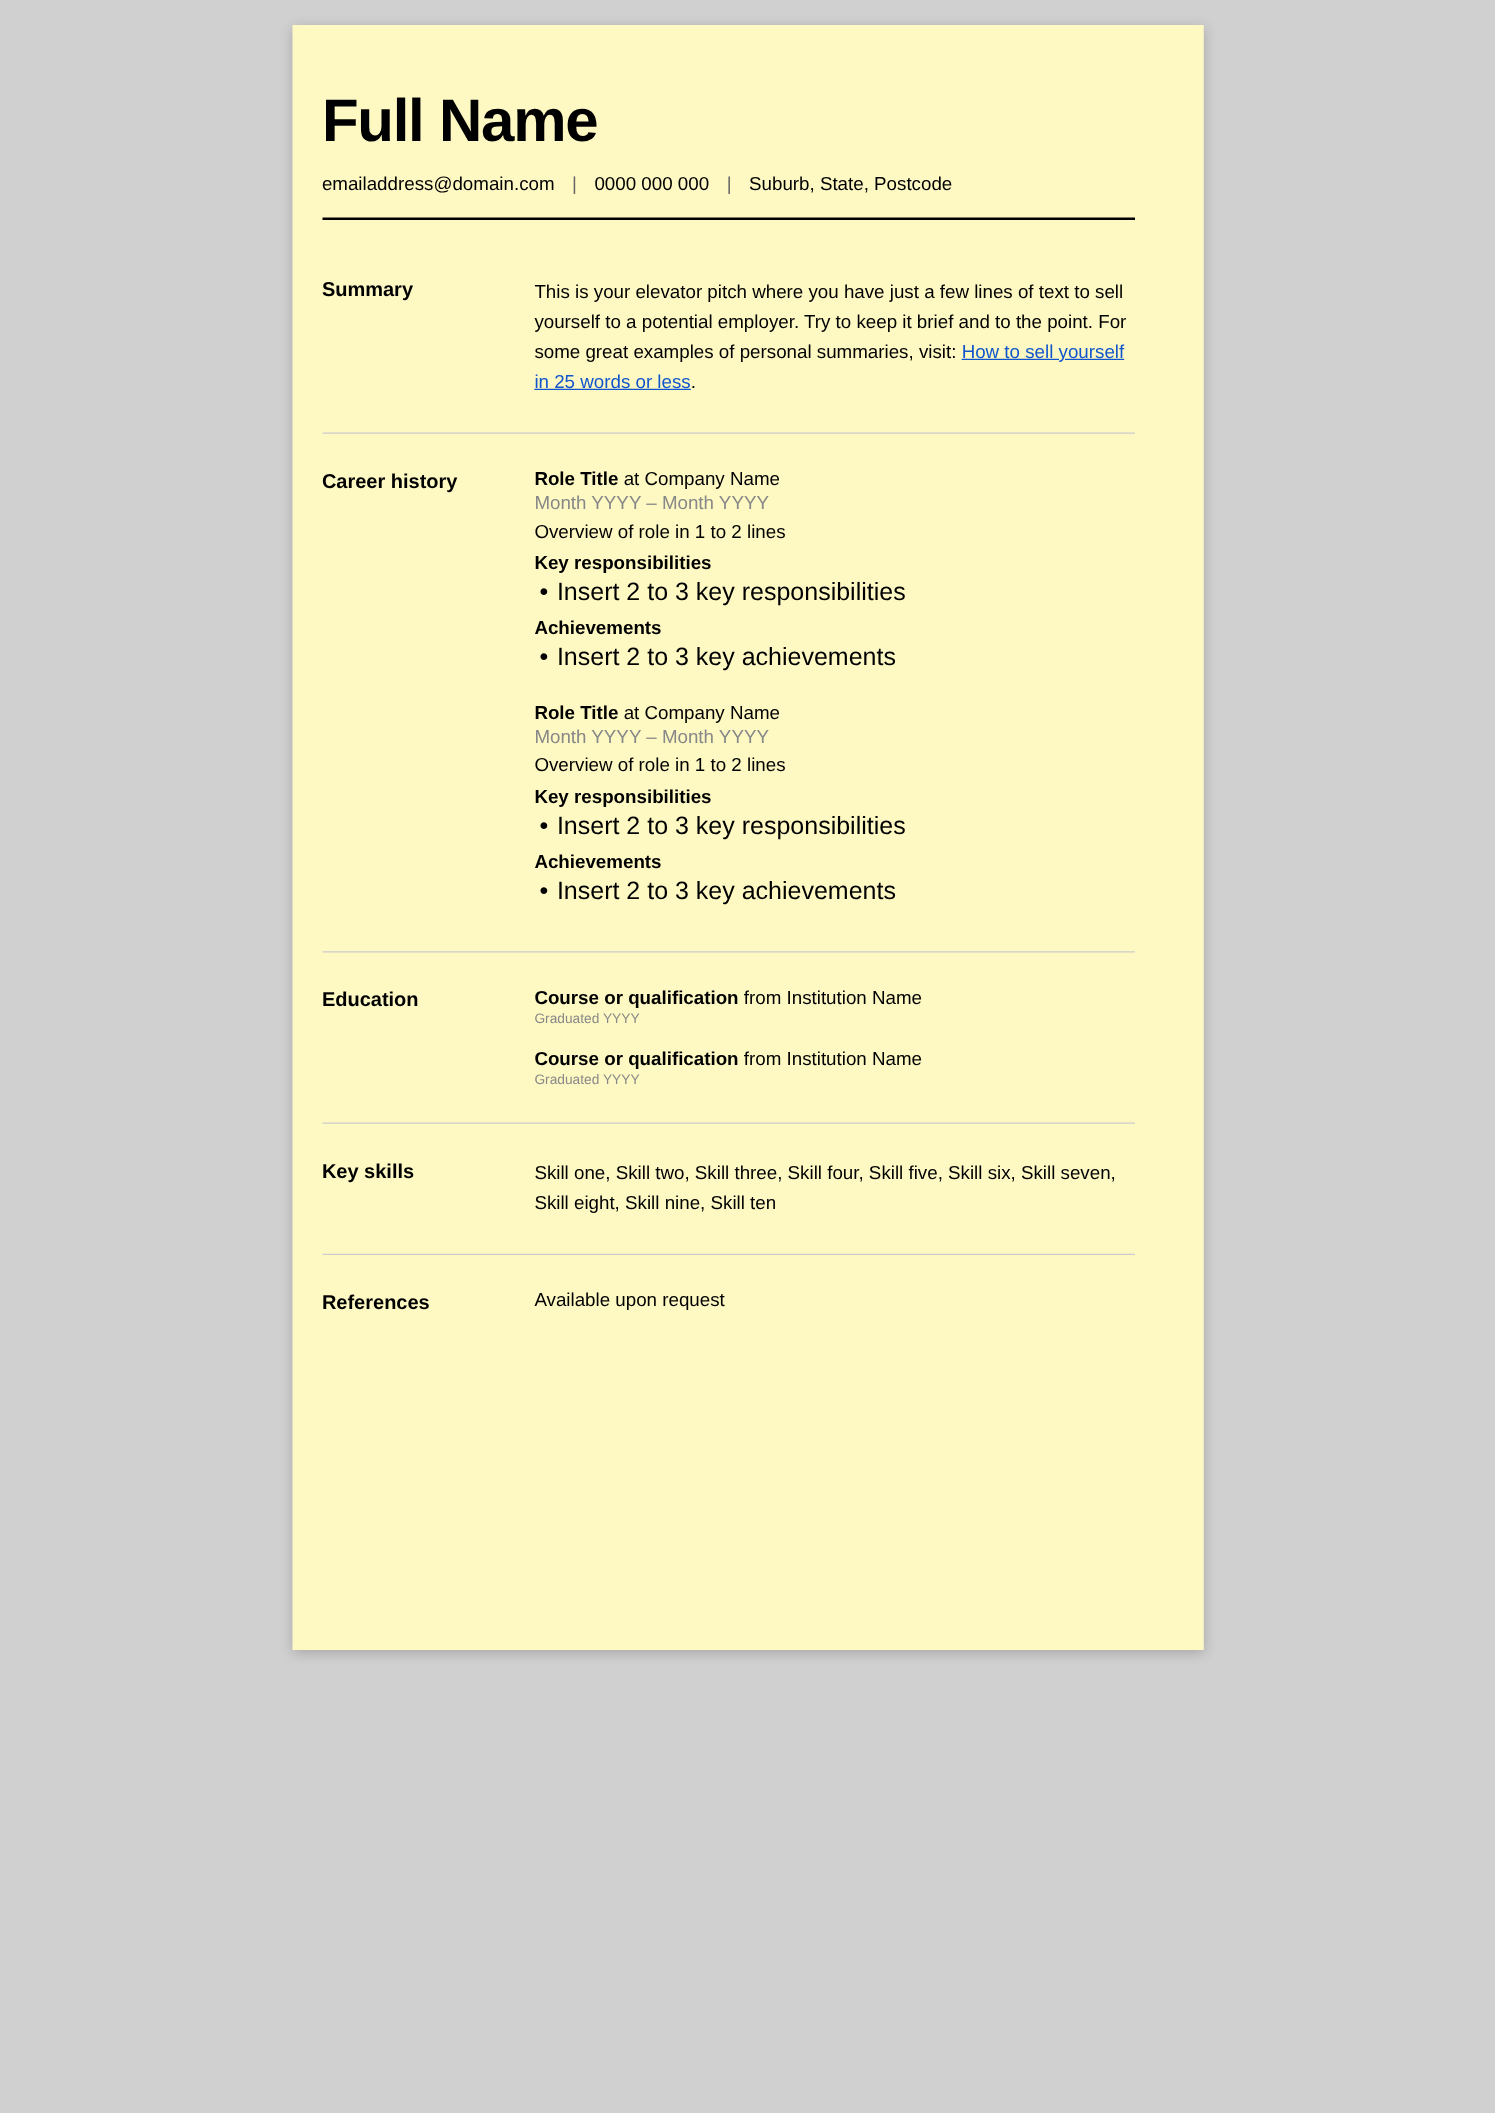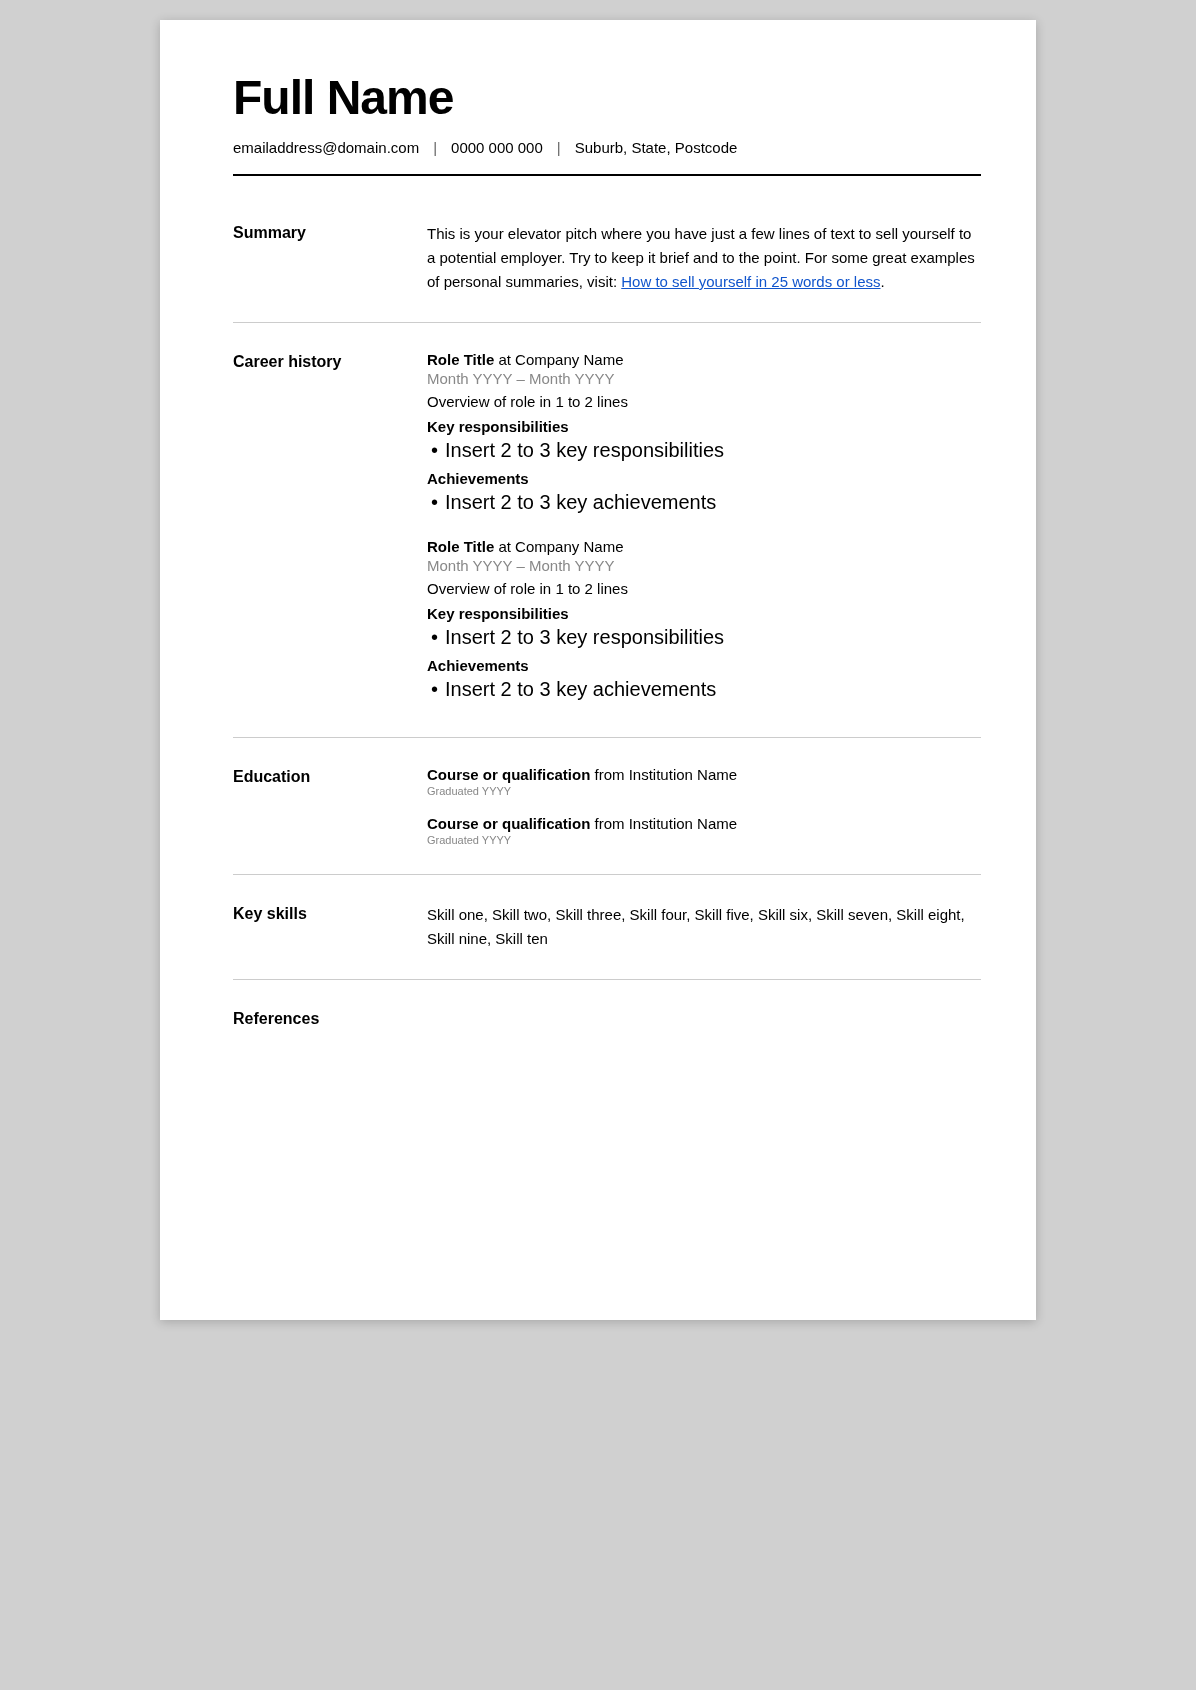--- a/index.html
+++ b/index.html
@@ -11,24 +11,24 @@
     body {
       background: #d0d0d0;
       display: flex;
       justify-content: center;
       align-items: flex-start;
       padding: 20px;
       font-family: Arial, sans-serif;
     }
 
     .resume-page {
-      background: #ffffff;
-      width: 876px;
+      background: #fef9c3;
+      width: 729px;
       min-height: 1300px;
-      padding: 50px 55px 60px 73px;
+      padding: 50px 55px 60px 24px;
       box-shadow: 0 2px 10px rgba(0,0,0,0.2);
     }
 
     .header-section {
       margin-bottom: 18px;
     }
 
     .full-name {
       font-size: 48px;
       font-weight: 900;
@@ -54,21 +54,20 @@
     .horizontal-rule {
       border: none;
       border-top: 2.5px solid #000;
       margin: 18px 0 0 0;
     }
 
     .resume-section {
       display: flex;
       padding: 28px 0;
       border-bottom: 1px solid #ccc;
-      gap: 24px;
     }
 
     .section-label {
       width: 170px;
       min-width: 170px;
       font-size: 16px;
       font-weight: 700;
       color: #000;
       padding-top: 2px;
       flex-shrink: 0;
@@ -276,15 +275,18 @@
 
   <div class="resume-section">
     <div class="section-label">Key skills</div>
     <div class="section-content">
       <div class="skills-text">Skill one, Skill two, Skill three, Skill four, Skill five, Skill six, Skill seven, Skill eight, Skill nine, Skill ten</div>
     </div>
   </div>
 
   <div class="resume-section" style="border-bottom: none;">
     <div class="section-label">References</div>
+    <div class="section-content">
+      <div class="references-text">Available upon request</div>
+    </div>
   </div>
 
 </div>
 
 </body></html>

